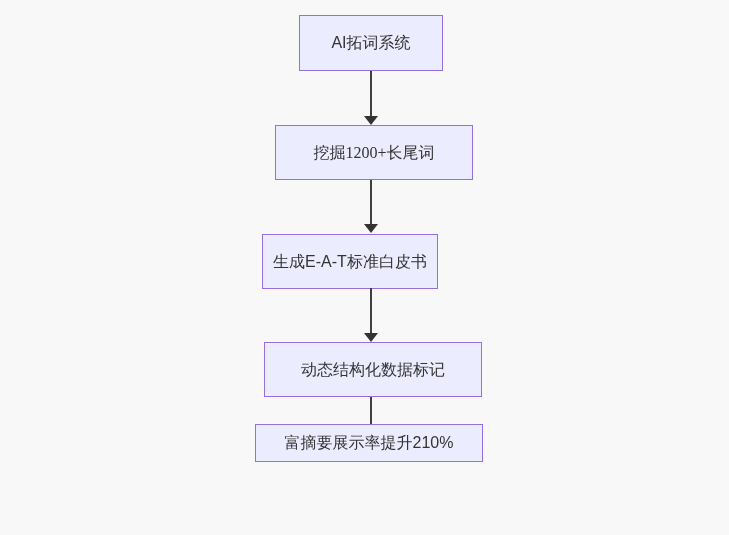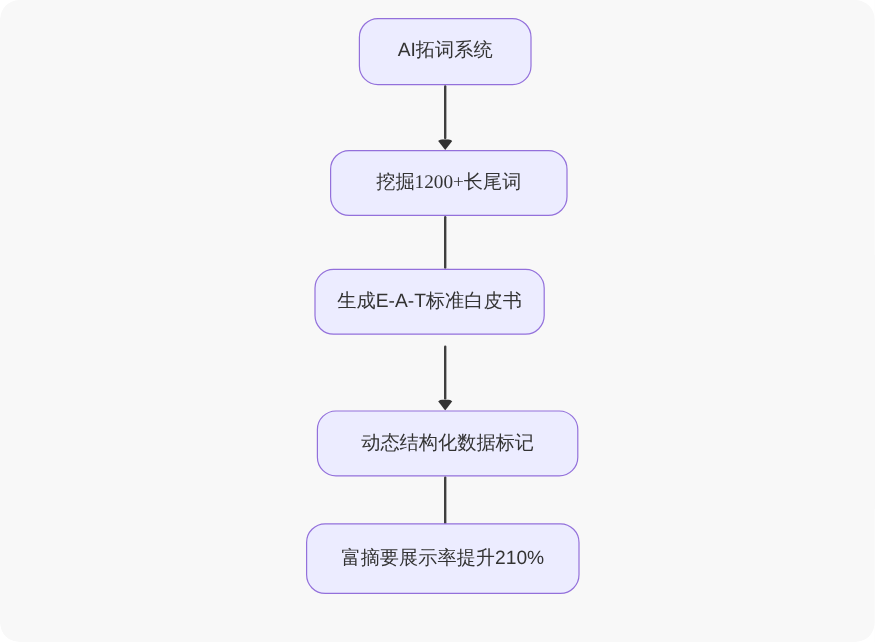--- a/index.html
+++ b/index.html
@@ -1,15 +1,15 @@
 <!DOCTYPE html>
 <html><head>
 <meta charset="utf-8">
 <style>
-  * { margin: 0; padding: 0; box-sizing: border-box; border-radius: 16px; }
+  * { margin: 0; padding: 0; box-sizing: border-box; }
   html, body {
     width: 729px;
     height: 535px;
     font-family: "Liberation Sans", "DejaVu Sans", sans-serif;
   }
   .canvas {
     position: relative;
     width: 729px;
     height: 535px;
     background: #f8f8f8;
@@ -24,23 +24,23 @@
     justify-content: center;
   }
   .node-label {
     font-size: 16px;
     color: #333333;
     white-space: nowrap;
     line-height: 1.2;
   }
   .node-1 { left: 299px; top: 15px;  width: 144px; height: 56px; }
   .node-2 { left: 275px; top: 125px; width: 198px; height: 55px; font-family: Liberation Serif, serif; }
-  .node-3 { left: 262px; top: 224px; width: 192px; height: 55px; }
+  .node-3 { left: 262px; top: 234px; width: 176px; height: 55px; }
   .node-4 { left: 264px; top: 342px; width: 218px; height: 55px; }
-  .node-5 { left: 255px; top: 436px; width: 228px; height: 59px; text-align: center; }
+  .node-5 { left: 255px; top: 424px; width: 228px; height: 38px; text-align: center; }
 
   .arrow {
     position: absolute;
     left: 364px;          
     width: 14px;
     display: flex;
     flex-direction: column;
     align-items: center;
   }
   .arrow-line {

